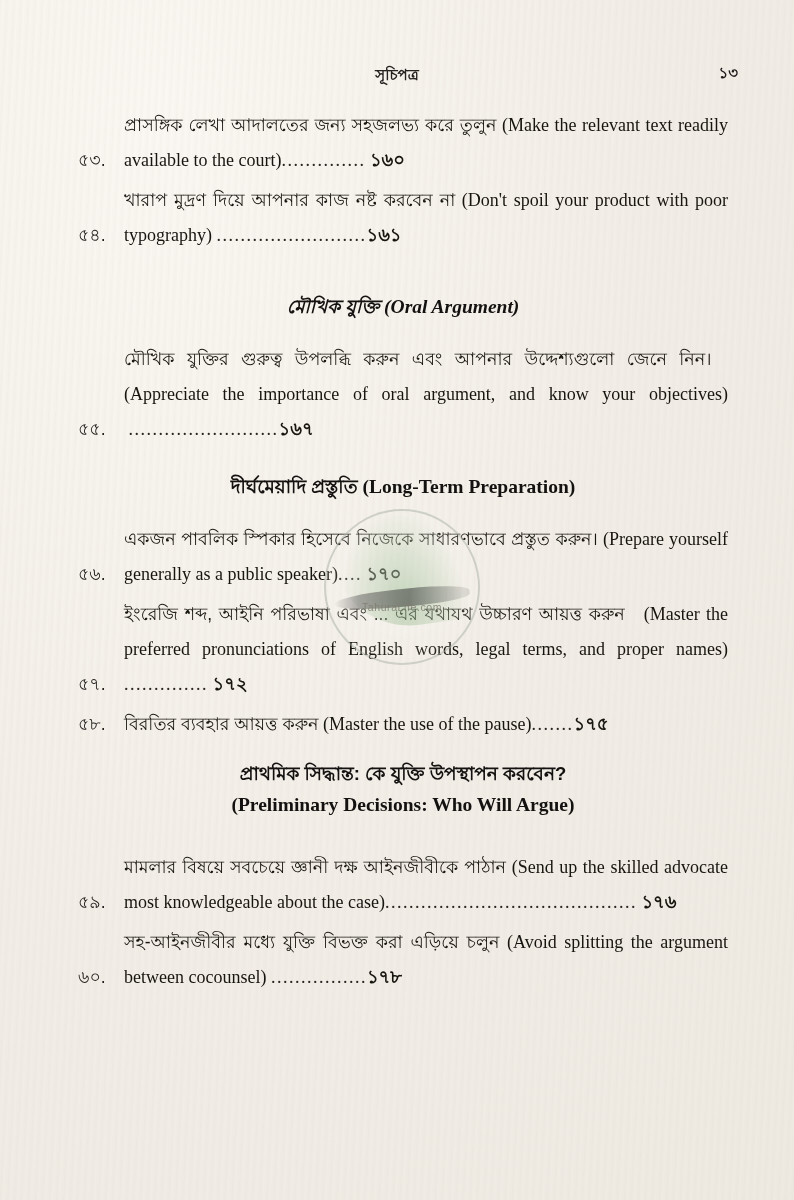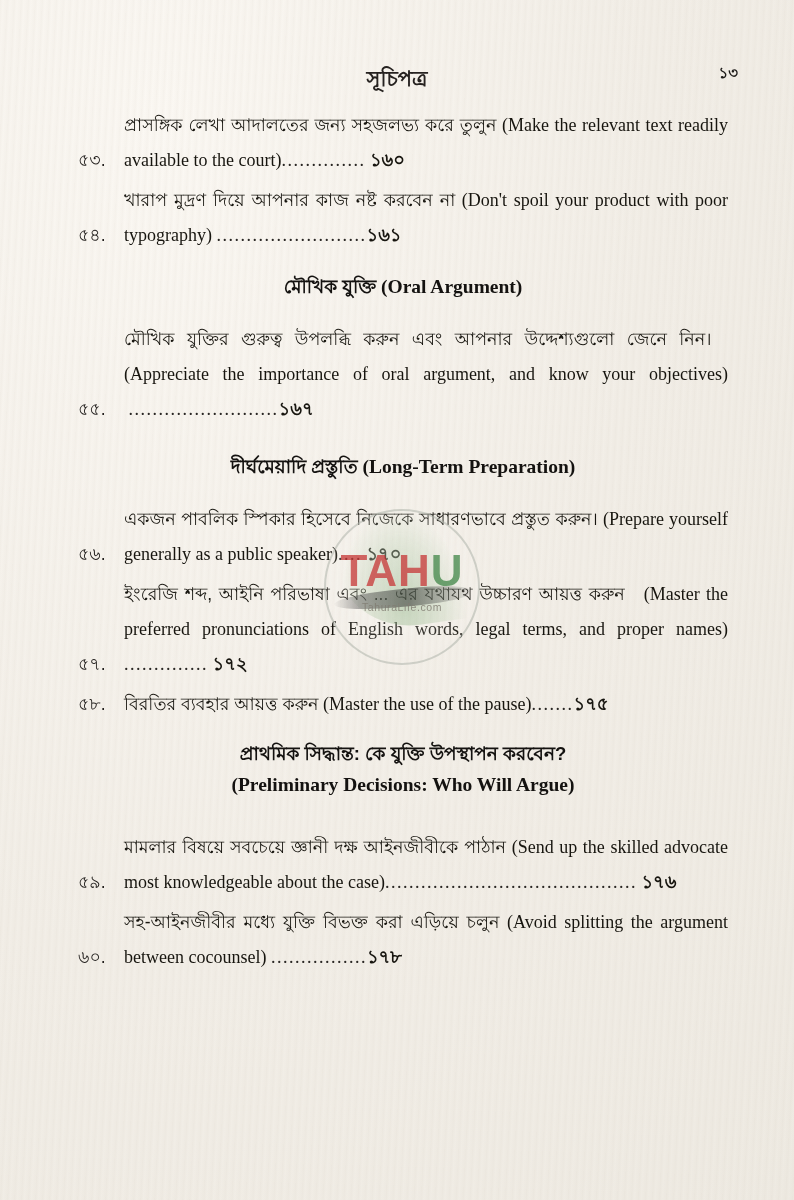--- a/index.html
+++ b/index.html
@@ -50,21 +50,21 @@
     position: absolute;
     top: 63px;
     left: 0;
     right: 0;
     height: 26px;
   }
   .header .hdr-title {
     position: absolute;
     left: 0; right: 0;
     text-align: center;
-    font-size: 21px;
+    font-size: 15px;
     color: #262220;
     font-family: "Liberation Sans", sans-serif;
     font-weight: 600;
   }
   .header .hdr-page {
     position: absolute;
     right: 56px;
     top: -2px;
     font-size: 15px;
     font-weight: 700;
@@ -123,21 +123,21 @@
     font-size: 18.5px;
     font-weight: 700;
   }
   .section-head .en {
     font-family: "Liberation Serif", serif;
     font-weight: 700;
   }
   .section-head.two-line {
     line-height: 31px;
   }
-  .sp-top-1 { margin-top: 20px; }
+  .sp-top-1 { margin-top: 40px; font-style: italic; }
   .sp-top-2 { margin-top: 26px; }
   .sp-top-3 { margin-top: 16px; }
   .sp-top-4 { margin-top: 30px; }
 
   
   .watermark {
     position: absolute;
     left: 318px;
     top: 505px;
     width: 168px;
@@ -277,15 +277,14 @@
       <div class="txt"><span class="bn">সহ-আইনজীবীর মধ্যে যুক্তি বিভক্ত করা এড়িয়ে চলুন</span> <span>(Avoid splitting the argument between cocounsel)</span> <span class="leaders">................</span><span class="pg">১৭৮</span></div>
     </div>
 
   </div>
 </div>
 
 <div class="watermark">
   <div class="wm-ring"></div>
   <div class="wm-leaf"></div>
   <div class="wm-swoosh"></div>
-  <div class="wm-txt"><span class="r">TAH</span><span class="g">U</span></div>
   <div class="wm-sub">TahuraLife.com</div>
 </div>
 
 </body></html>

